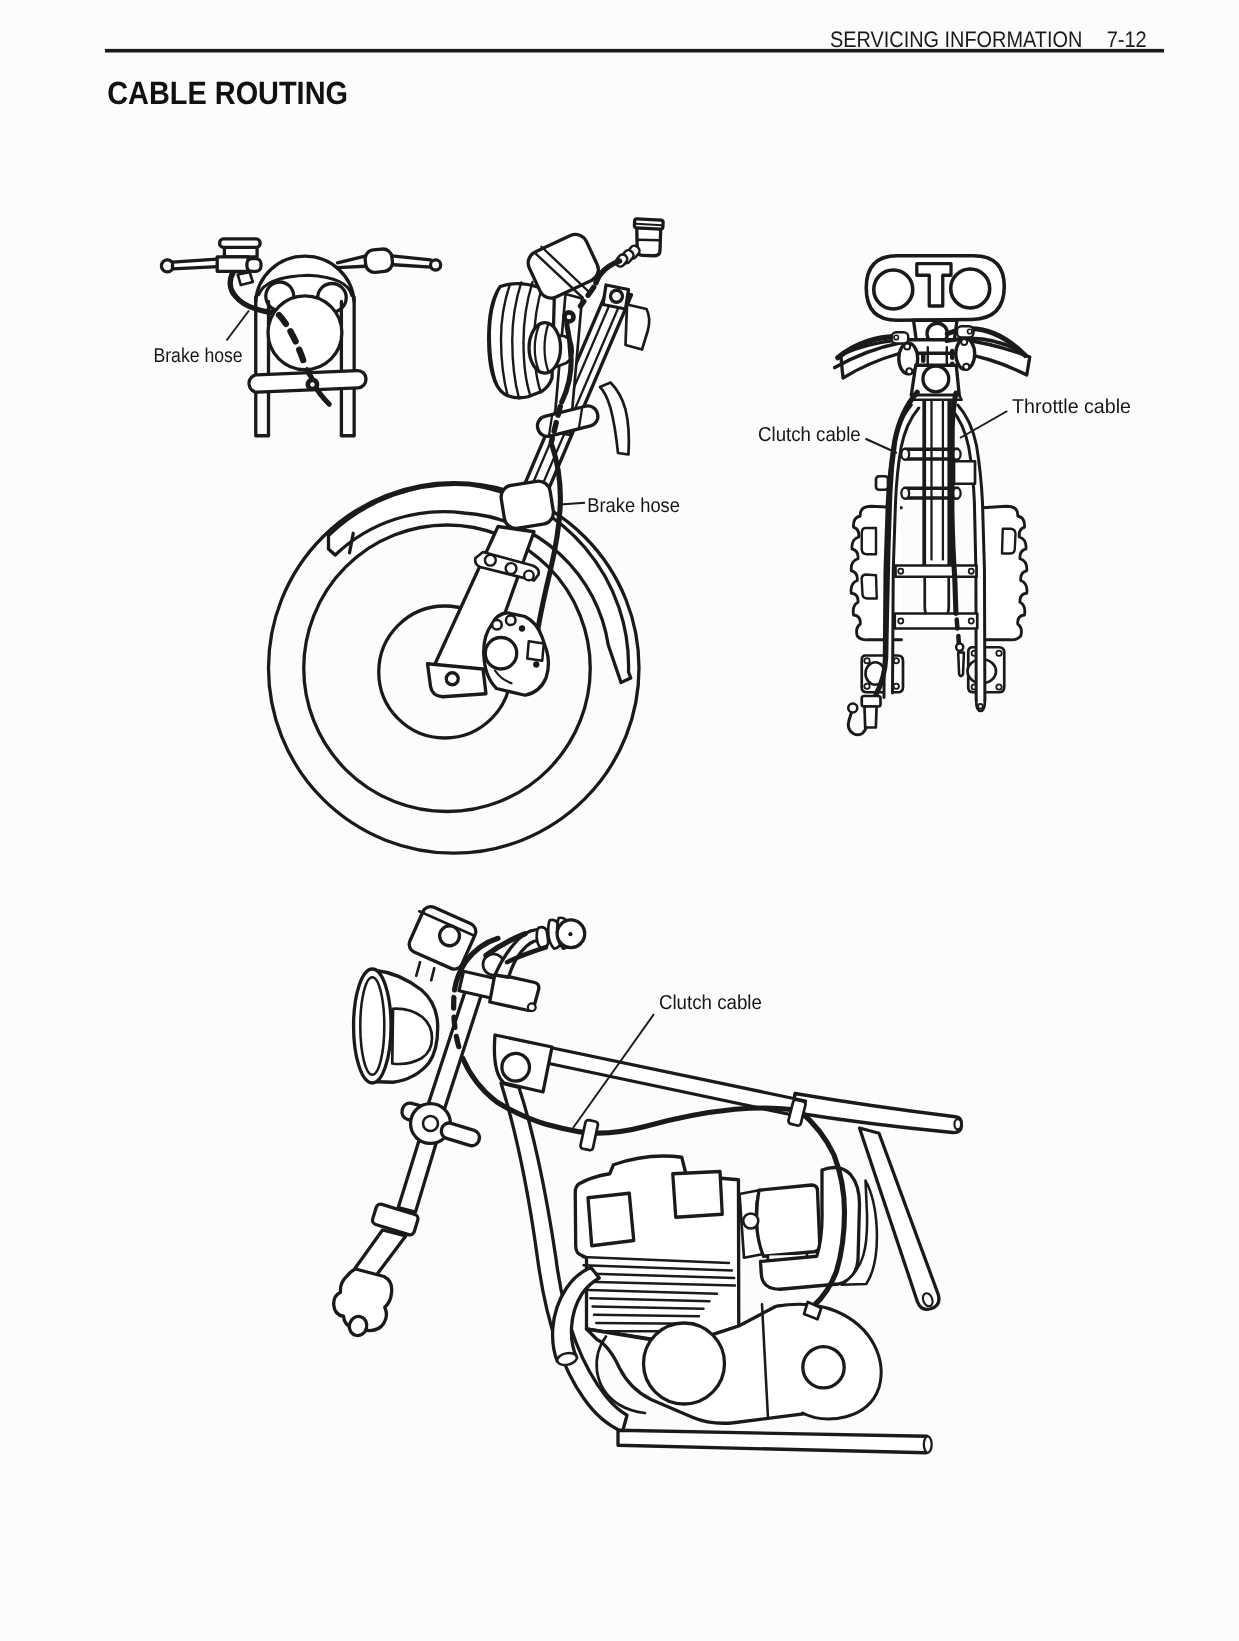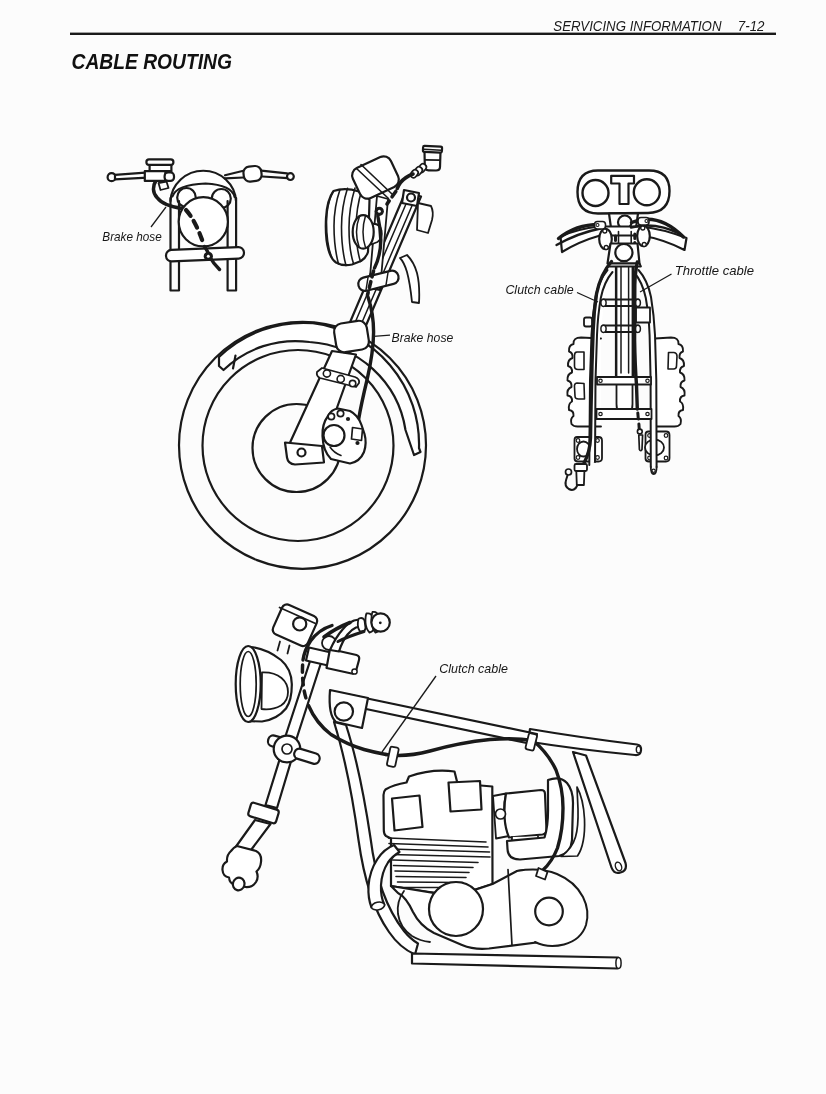--- a/index.html
+++ b/index.html
@@ -1,17 +1,17 @@
 <!DOCTYPE html>
 <html><head>
 <meta charset="utf-8">
 <style>
   html,body{margin:0;padding:0;background:#ffffff;}
   #page{position:relative;width:826px;height:1094px;background:#fcfcfc;overflow:hidden;
-        font-family:"Liberation Sans", sans-serif;font-style:italic;}
+        font-family:"Liberation Sans", sans-serif;}
   svg{position:absolute;left:0;top:0;}
 </style>
 </head>
 <body>
 <div id="page">
 <svg width="826" height="1094" viewBox="0 0 826 1094">
   <g id="header">
     <text x="553.3" y="31" font-size="15" fill="#1a1a1a" textLength="168.2" lengthAdjust="spacingAndGlyphs">SERVICING INFORMATION</text>
     <text x="737.8" y="31" font-size="15" fill="#1a1a1a" textLength="26.7" lengthAdjust="spacingAndGlyphs">7-12</text>
     <rect x="70" y="32.6" width="706" height="2.4" fill="#1a1a1a"></rect>

